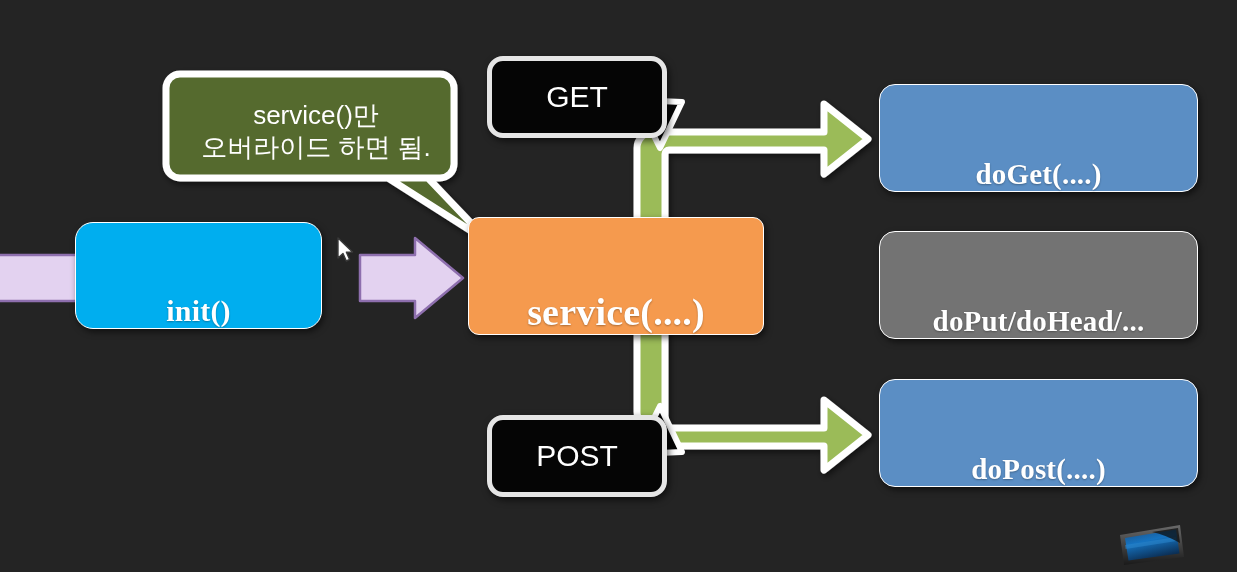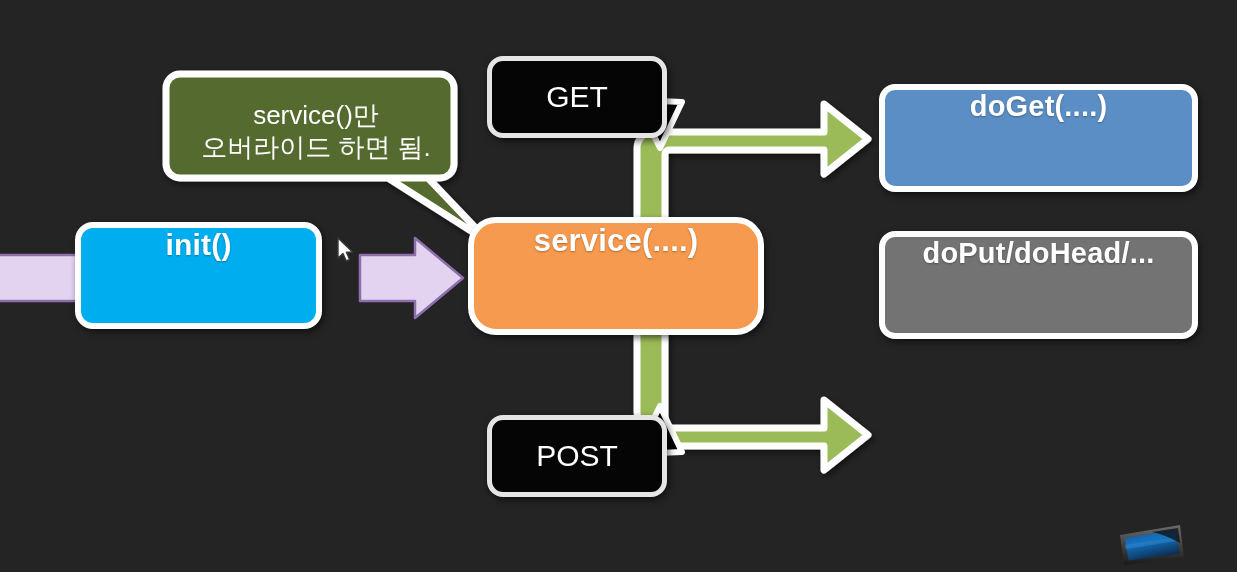--- a/index.html
+++ b/index.html
@@ -14,32 +14,33 @@
     background: #242424;
     overflow: hidden;
     font-family: "Liberation Sans", sans-serif;
   }
 
   
   .box {
     position: absolute;
     box-sizing: border-box;
     border-radius: 14px;
-    border: 6px solid #ffffff;
+    border: 1px solid #ffffff;
     display: flex;
-    align-items: flex-start;
+    align-items: flex-end;
     justify-content: center;
     color: #ffffff;
     font-weight: bold;
     letter-spacing: .2px;
     text-shadow: 0 1px 2px rgba(0,0,0,.30);
     box-shadow: 2px 3px 6px rgba(0,0,0,.55);
+    font-family: Liberation Serif, serif;
   }
   .box-init    { left: 75px;  top: 222px; width: 247px; height: 107px; background: #00AEEF; font-size: 30px; border-radius: 18px; }
-  .box-service { left: 468px; top: 217px; width: 296px; height: 118px; background: #F59A4E; font-size: 31px; border-radius: 28px; }
+  .box-service { left: 468px; top: 217px; width: 296px; height: 118px; background: #F59A4E; font-size: 38px; border-radius: 11px; }
   .box-doget   { left: 879px; top: 84px;  width: 319px; height: 108px; background: #5B8EC4; font-size: 29px; border-radius: 16px; }
   .box-doput   { left: 879px; top: 231px; width: 319px; height: 108px; background: #737373; font-size: 29px; border-radius: 16px; }
   .box-dopost  { left: 879px; top: 379px; width: 319px; height: 108px; background: #5B8EC4; font-size: 29px; border-radius: 16px; }
 
   
   .bubble {
     position: absolute;
     box-sizing: border-box;
     background: #050505;
     border: 5px solid #e5e5e5;
@@ -183,20 +184,23 @@
     <span>init()</span>
   </div>
   <div class="box box-service">
     <span>service(....)</span>
   </div>
   <div class="box box-doget">
     <span>doGet(....)</span>
   </div>
   <div class="box box-doput">
     <span>doPut/doHead/...</span>
+  </div>
+  <div class="box box-dopost">
+    <span>doPost(....)</span>
   </div>
 
   <svg class="cursor" viewBox="0 0 20 28">
     <path d="M 2 1 L 2 21 L 7 16.5 L 10.3 24 L 13.6 22.4 L 10.4 15.2 L 16.5 15 Z" fill="#FFFFFF" stroke="#3A3A3A" stroke-width="1.4" stroke-linejoin="round"></path>
   </svg>
 
   <svg class="monitor" viewBox="0 0 76 48">
     <defs>
       <linearGradient id="scr" x1="0" y1="0" x2="0.4" y2="1">
         <stop offset="0%" stop-color="#1c4d80"></stop>

